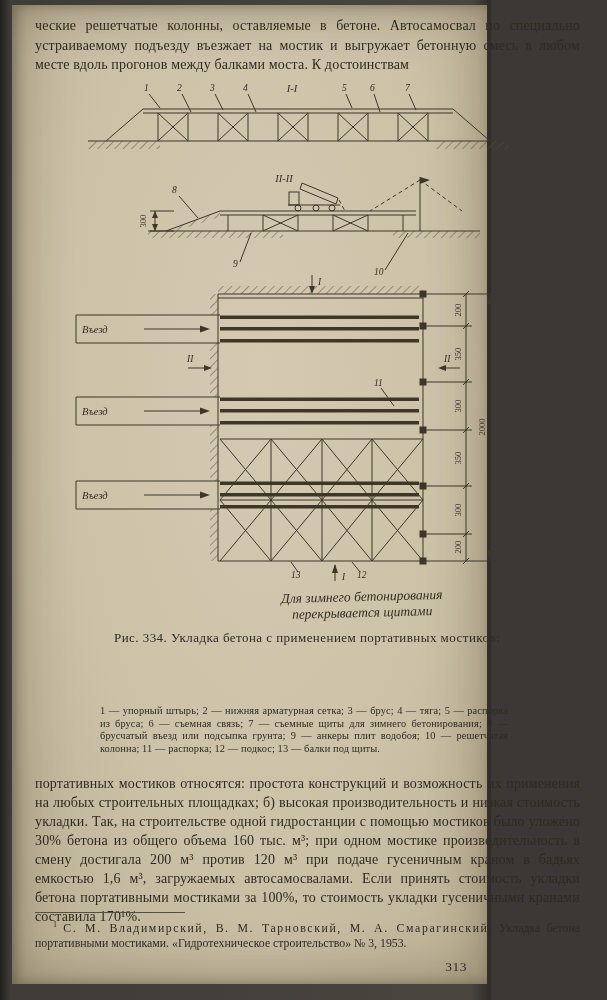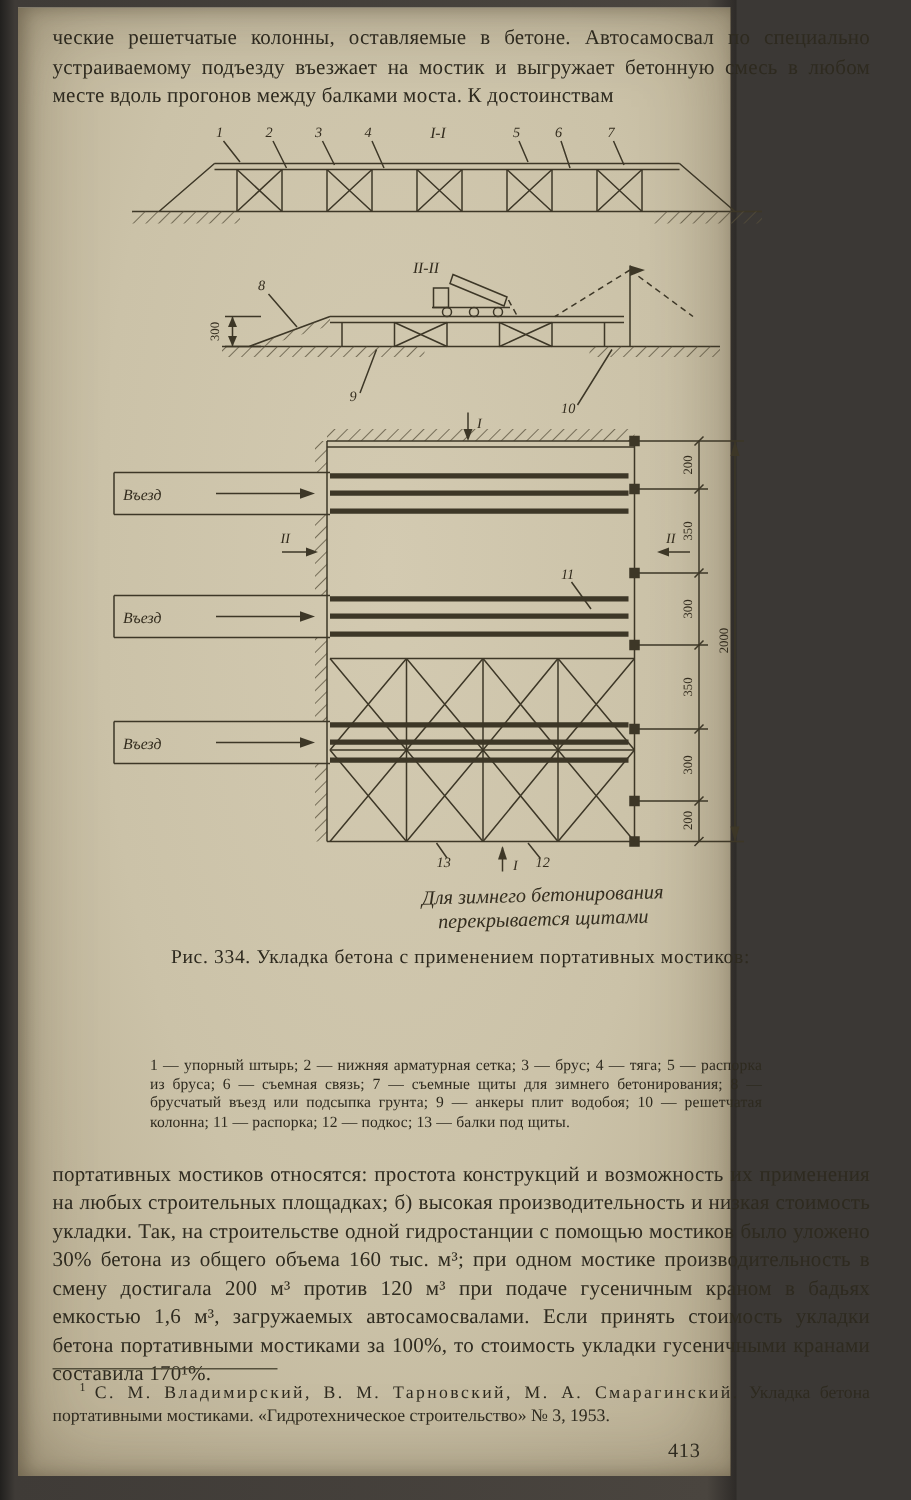--- a/index.html
+++ b/index.html
@@ -249,15 +249,15 @@
     </div>
 
     <p class="caption">Рис. 334. Укладка бетона с применением портативных мостиков:</p>
     <p class="legend">1 — упорный штырь; 2 — нижняя арматурная сетка; 3 — брус; 4 — тяга; 5 — распорка из бруса; 6 — съемная связь; 7 — съемные щиты для зимнего бетонирования; 8 — брусчатый въезд или подсыпка грунта; 9 — анкеры плит водобоя; 10 — решетчатая колонна; 11 — распорка; 12 — подкос; 13 — балки под щиты.</p>
 
     <p class="para body-para">портативных мостиков относятся: простота конструкций и возможность их применения на любых строительных площадках; б) высокая производительность и низкая стоимость укладки. Так, на строительстве одной гидростанции с помощью мостиков было уложено 30% бетона из общего объема 160 тыс. м³; при одном мостике производительность в смену достигала 200 м³ против 120 м³ при подаче гусеничным краном в бадьях емкостью 1,6 м³, загружаемых автосамосвалами. Если принять стоимость укладки бетона портативными мостиками за 100%, то стоимость укладки гусеничными кранами составила 170¹%.</p>
 
     <div class="footnote-rule"></div>
     <p class="footnote"><sup>1</sup> <span class="spaced">С. М. Владимирский, В. М. Тарновский, М. А. Смарагинский.</span> <span>Укладка бетона портативными мостиками. «Гидротехническое строительство» № 3, 1953.</span></p>
 
-    <div class="page-number">413</div>
+    <div class="page-number">313</div>
   </div>
 </div>
 
 </body></html>

